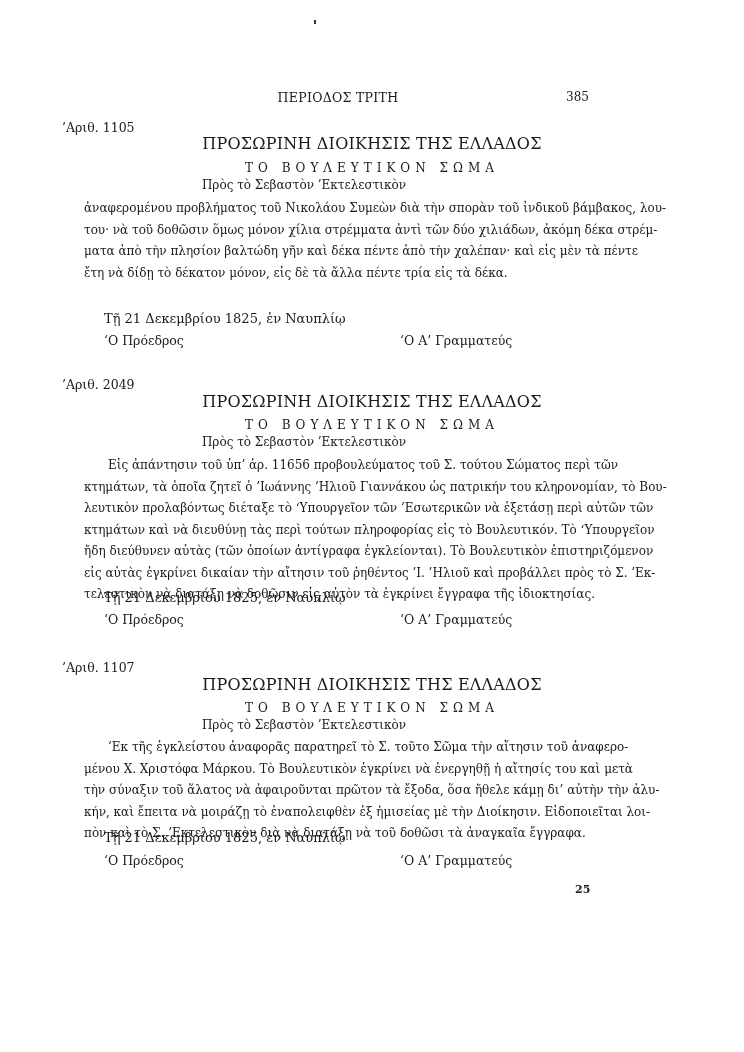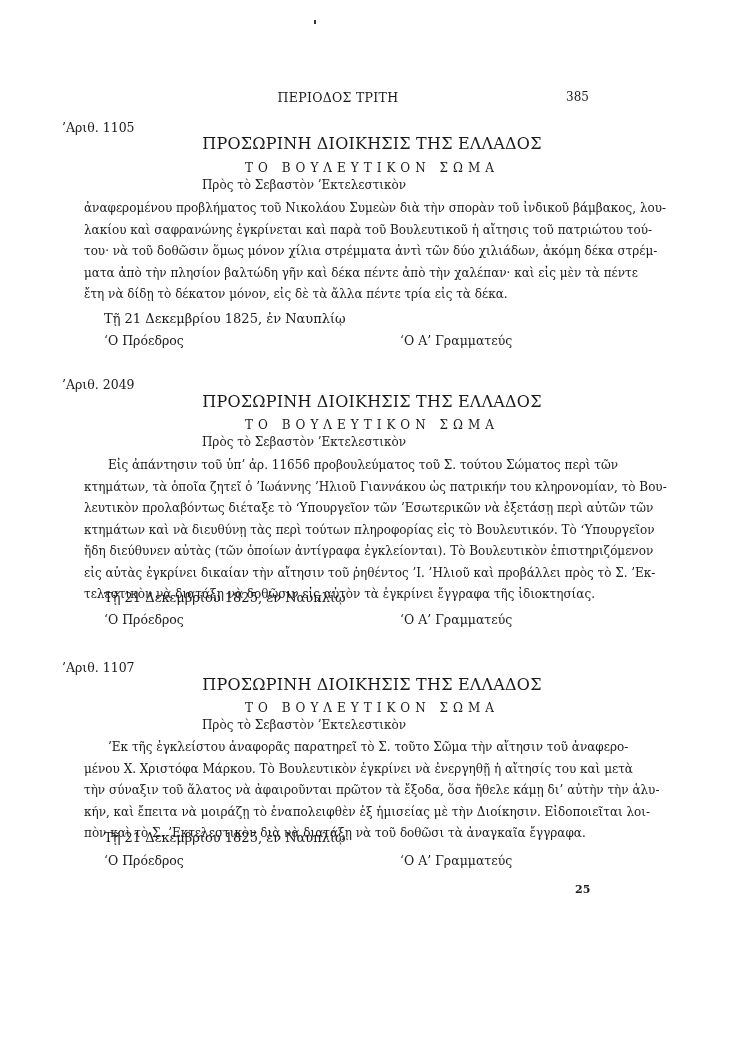--- a/index.html
+++ b/index.html
@@ -30,21 +30,20 @@
 <div class="abs runhead">ΠΕΡΙΟΔΟΣ ΤΡΙΤΗ</div>
 <div class="abs pageno">385</div>
 
 <div>
   <div class="abs arith" style="top:120px">’Αριθ. 1105</div>
   <div class="abs h1" style="top:134px">ΠΡΟΣΩΡΙΝΗ ΔΙΟΙΚΗΣΙΣ ΤΗΣ ΕΛΛΑΔΟΣ</div>
   <div class="abs h2" style="top:161px">ΤΟ ΒΟΥΛΕΥΤΙΚΟΝ ΣΩΜΑ</div>
   <div class="abs h3" style="top:178px">Πρὸς τὸ Σεβαστὸν ’Εκτελεστικὸν</div>
   <div class="para" style="top:198px">
     <span class="ln">ἀναφερομένου προβλήματος τοῦ Νικολάου Συμεὼν διὰ τὴν σπορὰν τοῦ ἰνδικοῦ βάμβακος, λου-</span>
-    <span class="ln">λακίου καὶ σαφρανώνης ἐγκρίνεται καὶ παρὰ τοῦ Βουλευτικοῦ ἡ αἴτησις τοῦ πατριώτου τού-</span>
     <span class="ln">του· νὰ τοῦ δοθῶσιν ὅμως μόνον χίλια στρέμματα ἀντὶ τῶν δύο χιλιάδων, ἀκόμη δέκα στρέμ-</span>
     <span class="ln">ματα ἀπὸ τὴν πλησίον βαλτώδη γῆν καὶ δέκα πέντε ἀπὸ τὴν χαλέπαν· καὶ εἰς μὲν τὰ πέντε</span>
     <span class="ln last">ἔτη νὰ δίδῃ τὸ δέκατον μόνον, εἰς δὲ τὰ ἄλλα πέντε τρία εἰς τὰ δέκα.</span>
   </div>
   <div class="abs date" style="top:311px">Τῇ 21 Δεκεμβρίου 1825, ἐν Ναυπλίῳ</div>
   <div class="abs sig-l" style="top:333px">‘Ο Πρόεδρος</div>
   <div class="abs sig-r" style="top:333px">‘Ο Α’ Γραμματεύς</div>
 </div>
 
 <div>

